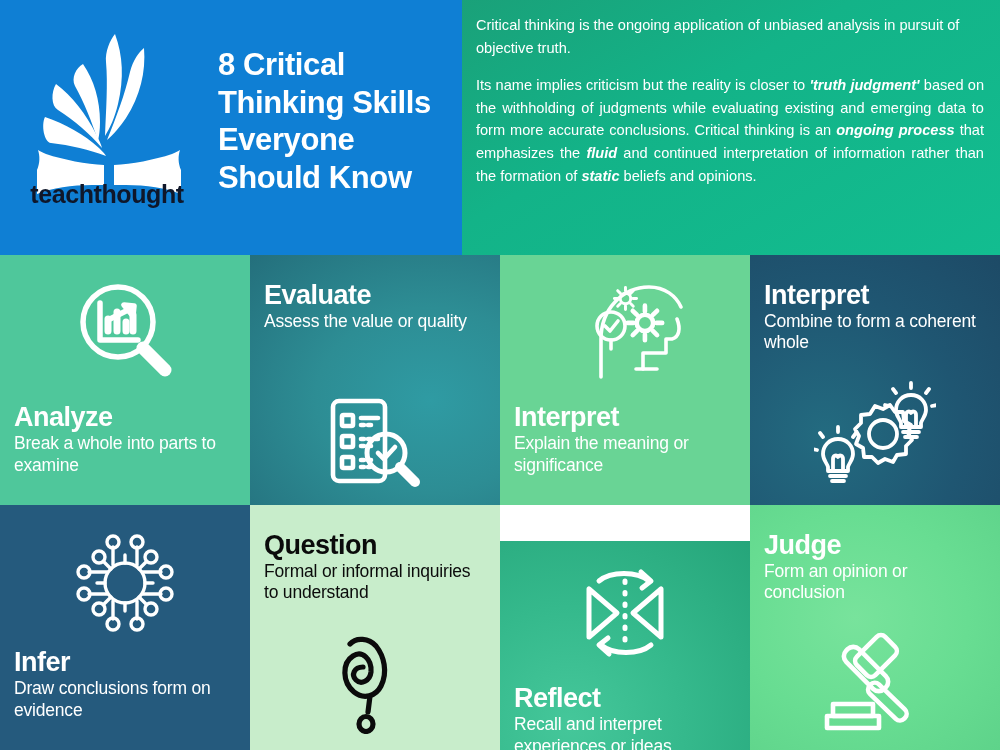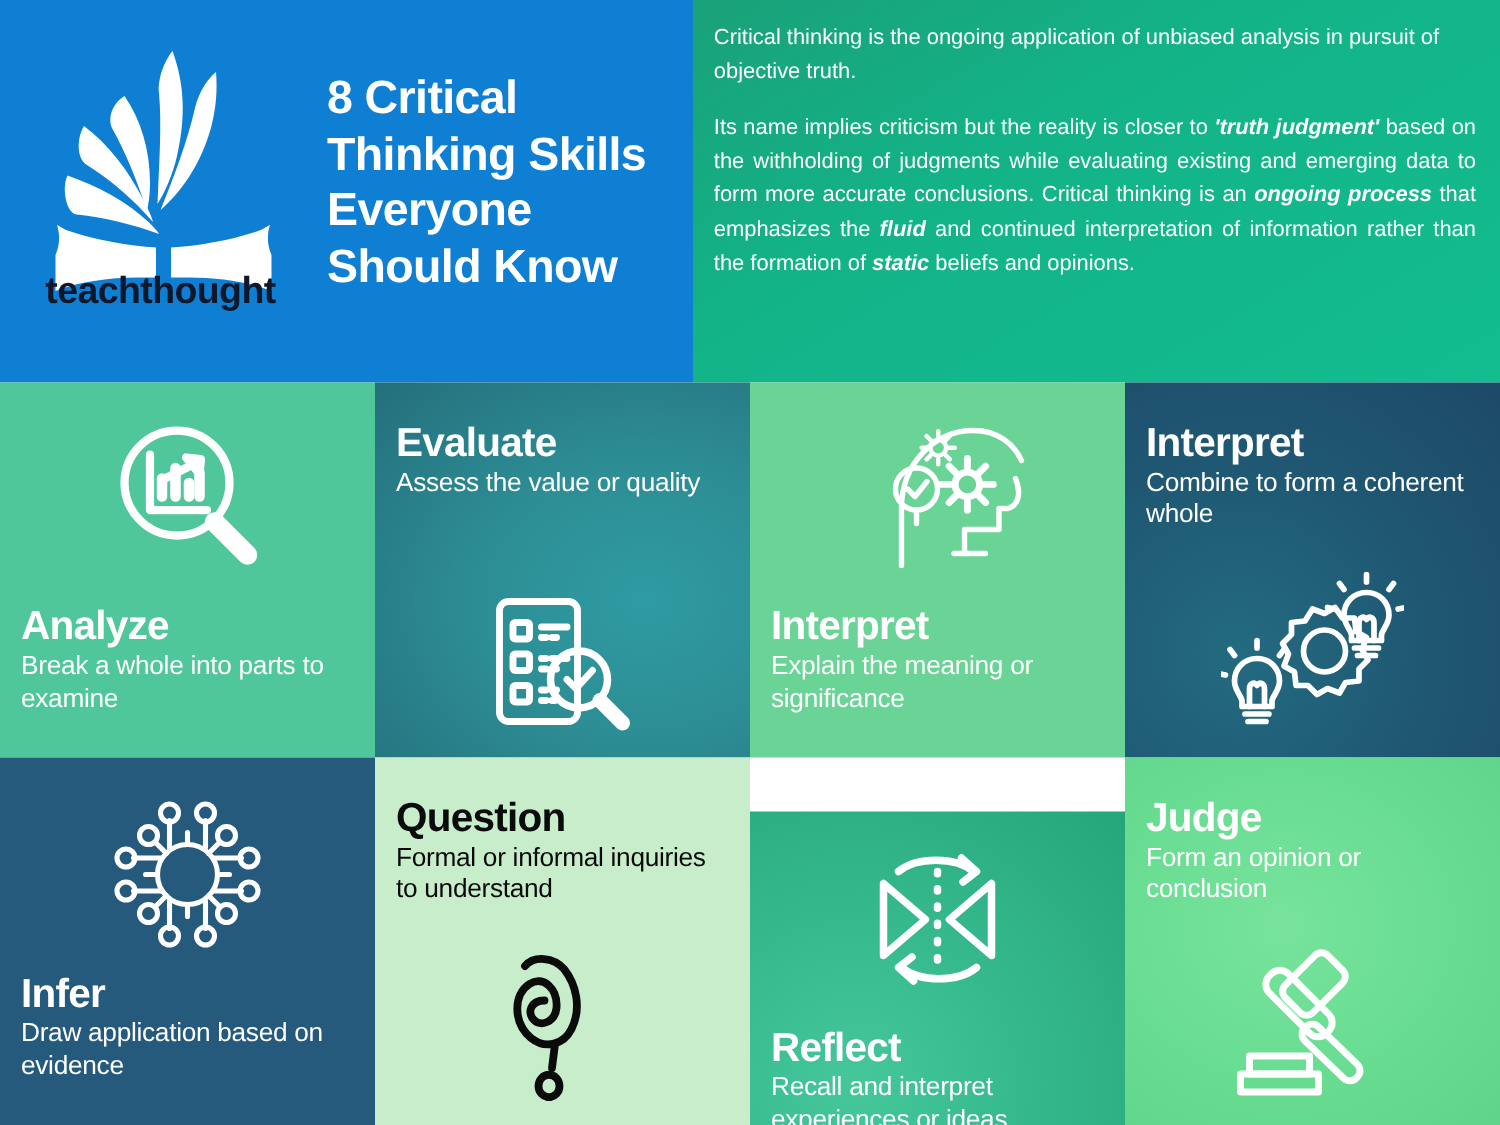--- a/index.html
+++ b/index.html
@@ -255,21 +255,21 @@
                 <circle cx="97" cy="67" r="6"></circle>
               <circle cx="30" cy="30" r="6"></circle>
                 <circle cx="82" cy="30" r="6"></circle>
               <circle cx="30" cy="82" r="6"></circle>
                 <circle cx="82" cy="82" r="6"></circle>
             </g>
           </svg>
         </div>
         <div class="txt bottom text-bottom light">
           <div class="skill-name">Infer</div>
-          <div class="skill-desc">Draw application based on evidence</div>
+          <div class="skill-desc">Draw conclusions form on evidence</div>
         </div>
       </div>
     </div>
 
     <div class="cell r2 c2 bg-question">
       <div class="cell-inner">
         <div class="txt top text-top dark">
           <div class="skill-name">Question</div>
           <div class="skill-desc">Formal or informal inquiries to understand</div>
         </div>

